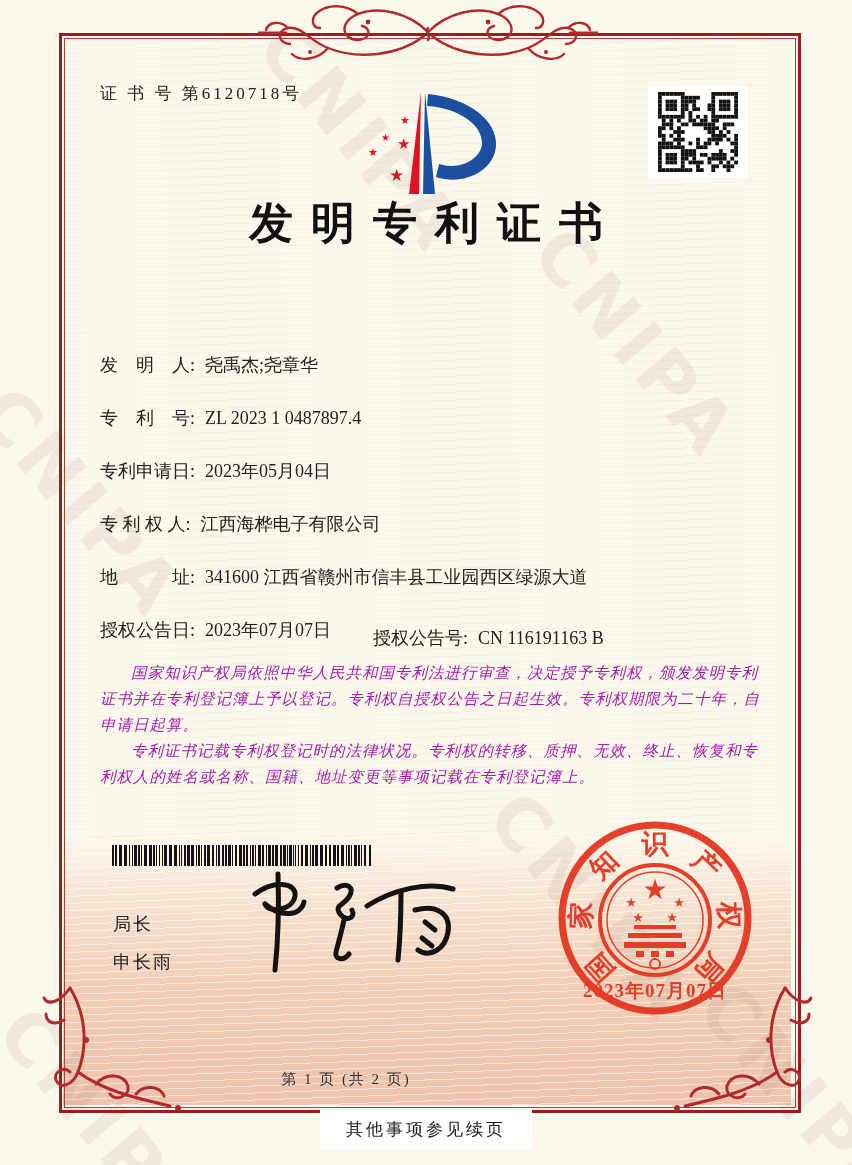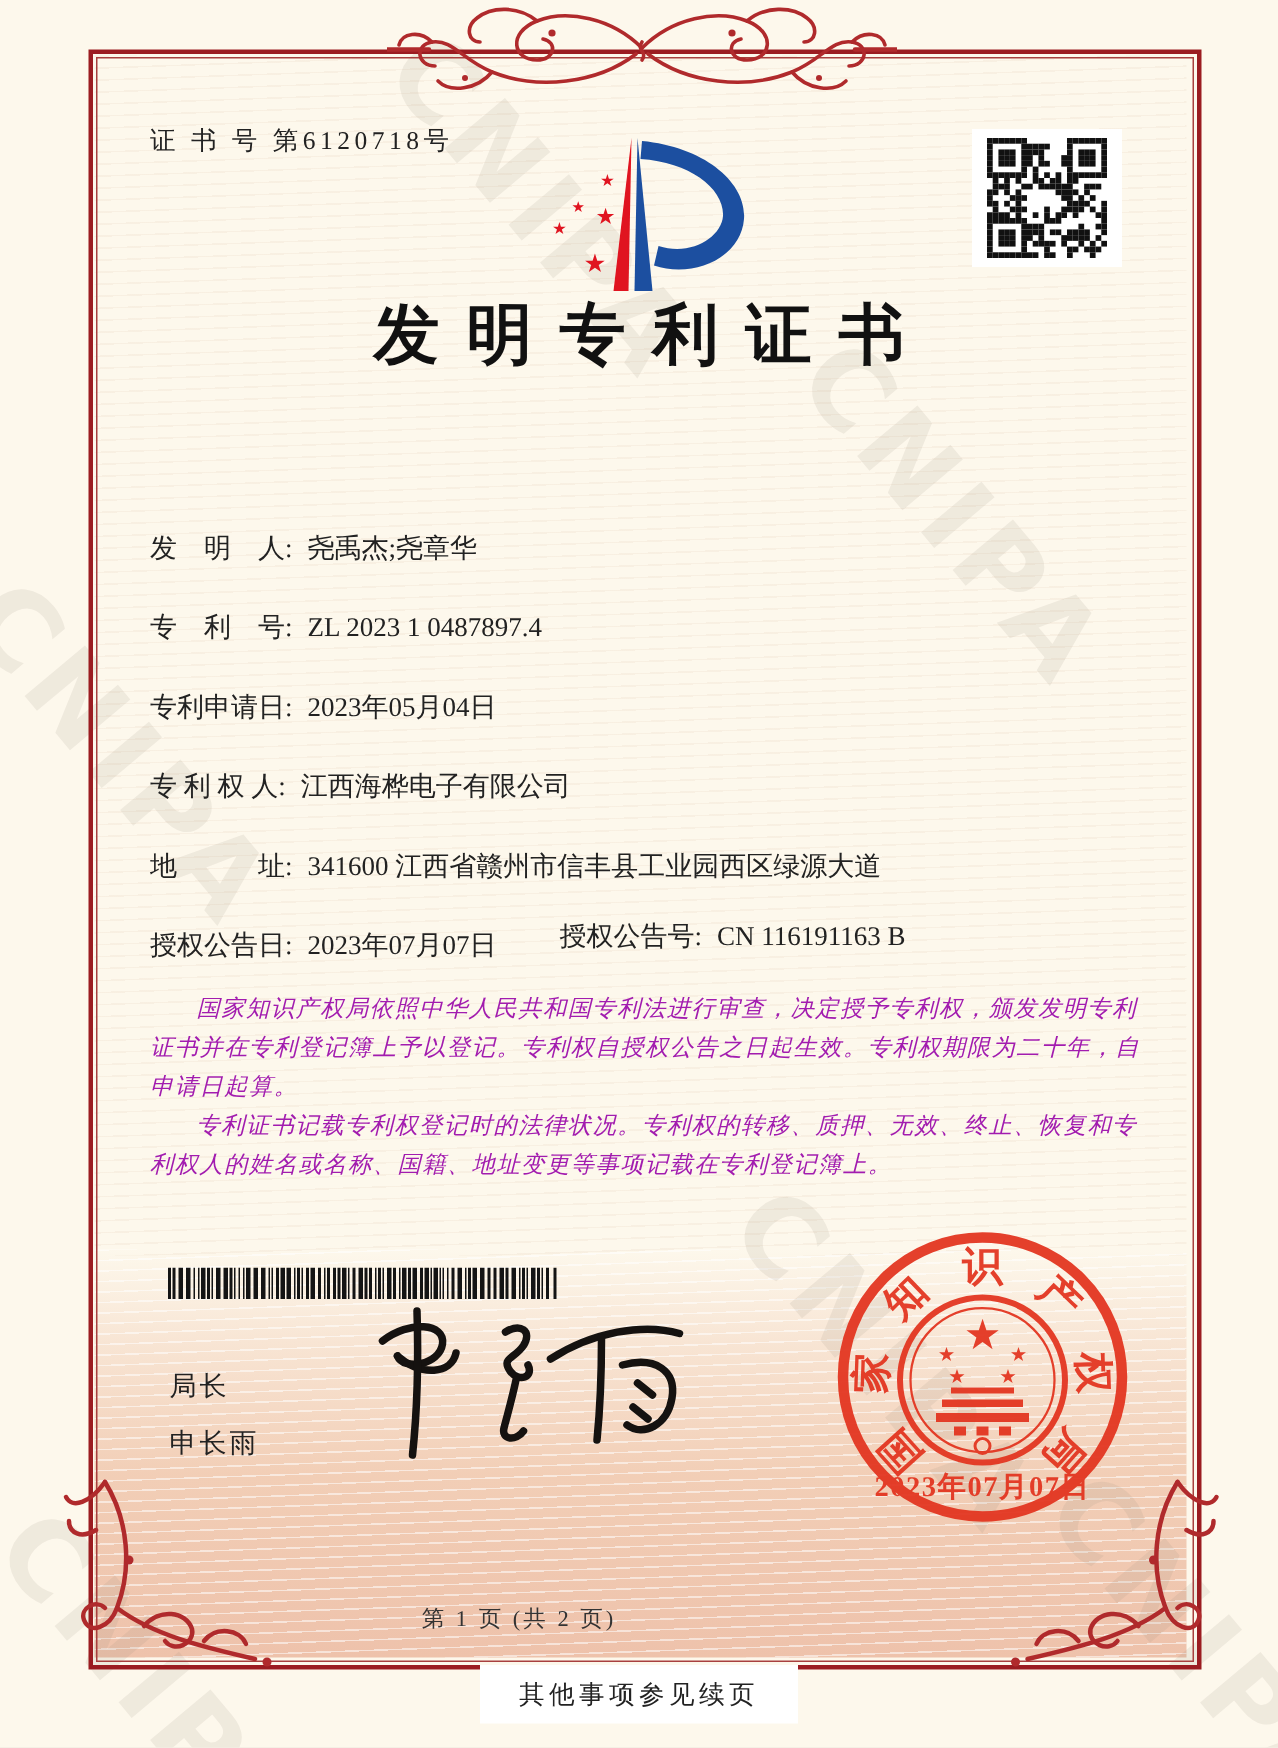--- a/index.html
+++ b/index.html
@@ -387,21 +387,21 @@
   </div>
   <div class="content field" style="top:512px;">
     <span class="lbl">专 利 权 人:</span><span class="val">江西海桦电子有限公司</span>
   </div>
   <div class="content field" style="top:565px;">
     <span class="lbl">地　　　址:</span><span class="val">341600 江西省赣州市信丰县工业园西区绿源大道</span>
   </div>
   <div class="content field" style="top:618px;">
     <span class="lbl">授权公告日:</span><span class="val">2023年07月07日</span>
   </div>
-  <div class="content field" style="top:612px;left:373px;">
+  <div class="content field" style="top:626px;left:373px;">
     <span class="lbl">授权公告号:</span><span class="val">CN 116191163 B</span>
   </div>
 
   <div class="content para" style="top:660px;">国家知识产权局依照中华人民共和国专利法进行审查，决定授予专利权，颁发发明专利证书并在专利登记簿上予以登记。专利权自授权公告之日起生效。专利权期限为二十年，自申请日起算。</div>
   <div class="content para" style="top:738px;">专利证书记载专利权登记时的法律状况。专利权的转移、质押、无效、终止、恢复和专利权人的姓名或名称、国籍、地址变更等事项记载在专利登记簿上。</div>
 
   <div class="content barcode-wrap">
     <svg id="barcode" width="260" height="21" viewBox="0 0 260 21">
         <rect x="0" y="0" width="2" height="21" fill="#141414"></rect>
         <rect x="3" y="0" width="2" height="21" fill="#141414"></rect>

